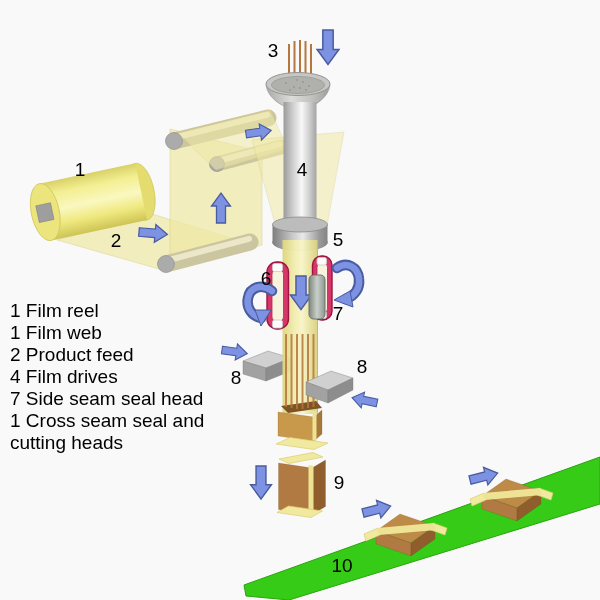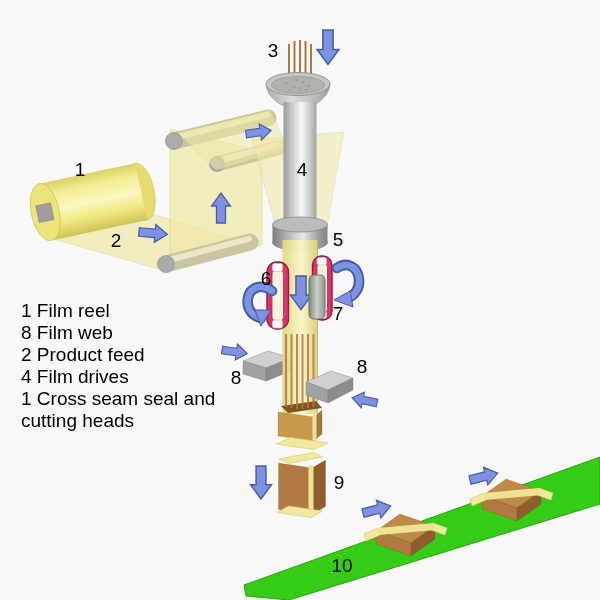--- a/index.html
+++ b/index.html
@@ -1,19 +1,19 @@
 <!DOCTYPE html>
 <html style="--background: #f9f9f9; --film-yellow: #f2ee8e; --film-web: #efe9a6; --metal-gray: #c9c9c9; --arrow-blue: #7d92e2; --arrow-outline: #4a5ca0; --drive-crimson: #d6366a; --seal-head-gray: #a2a2a2; --product-brown: #b5763f; --pack-brown: #b07a42; --pack-brown-dark: #8f5e2c; --pack-fin-yellow: #f2e9a0; --conveyor-green: #35cb16; --label-color: #000000;"><head>
 <meta charset="utf-8">
 <style>
   html,body{margin:0;padding:0;}
   body{background:var(--background,#f9f9f9);font-family:"Liberation Sans",sans-serif;}
   .stage{position:relative;width:600px;height:600px;background:var(--background,#f9f9f9);overflow:hidden;}
   .stage svg{position:absolute;left:0;top:0;}
-  .legend{position:absolute;left:10px;top:300px;width:238px;font-size:19px;line-height:22px;color:var(--label-color,#000);margin-left:11px;}
+  .legend{position:absolute;left:10px;top:300px;width:238px;font-size:19px;line-height:22px;color:var(--label-color,#000);}
   .legend-line{white-space:normal;}
   .callout{font-family:"Liberation Sans",sans-serif;font-size:19px;fill:var(--label-color,#000);}
   .film{fill:var(--film-web,#efe9a6);opacity:.72;stroke:#d2c97e;stroke-width:.6;}
   .film-band{fill:var(--film-web,#efe9a6);opacity:.55;stroke:#d2c97e;stroke-width:.6;}
   .roller-body{stroke:#cbc5a0;stroke-width:17;stroke-linecap:round;fill:none;}
   .roller-body2{stroke:#cbc5a0;stroke-width:15;stroke-linecap:round;fill:none;}
   .roller-hl{stroke:#ebe7c8;stroke-width:6;stroke-linecap:round;fill:none;}
   .roller-cap{fill:#ababab;stroke:#8f8f8f;stroke-width:.6;}
   .arrow{fill:var(--arrow-blue,#7d92e2);stroke:var(--arrow-outline,#4a5ca0);stroke-width:1.3;}
   .rot-outline{fill:none;stroke:var(--arrow-outline,#4a5ca0);stroke-width:10.5;stroke-linecap:round;}
@@ -253,18 +253,19 @@
     <text class="callout" x="338" y="320">7</text>
     <text class="callout" x="236" y="384">8</text>
     <text class="callout" x="362" y="373">8</text>
     <text class="callout" x="339" y="489">9</text>
     <text class="callout" x="342" y="572">10</text>
   </g>
 </svg>
 
 <div class="legend">
   <div class="legend-line">1 Film reel</div>
-  <div class="legend-line">8 Film web</div>
+  <div class="legend-line">1 Film web</div>
   <div class="legend-line">2 Product feed</div>
   <div class="legend-line">4 Film drives</div>
+  <div class="legend-line">7 Side seam seal head</div>
   <div class="legend-line">1 Cross seam seal and cutting heads</div>
 </div>
 </div>
 
 </body></html>

